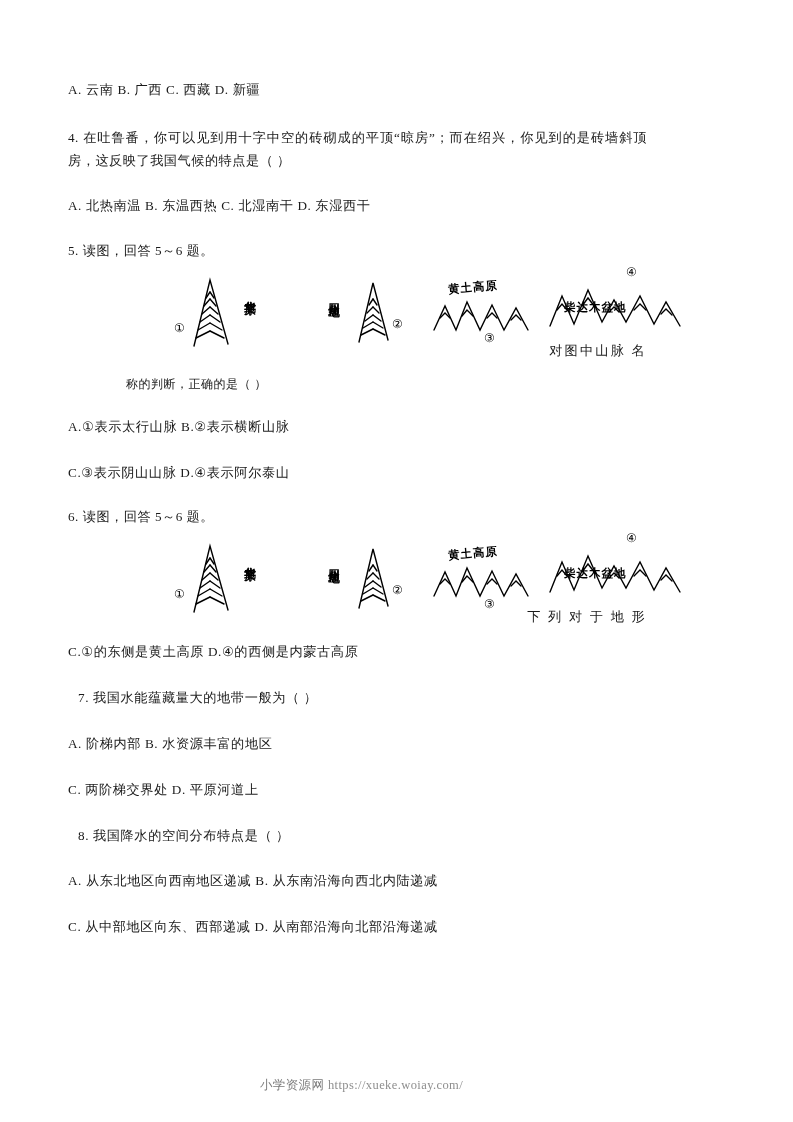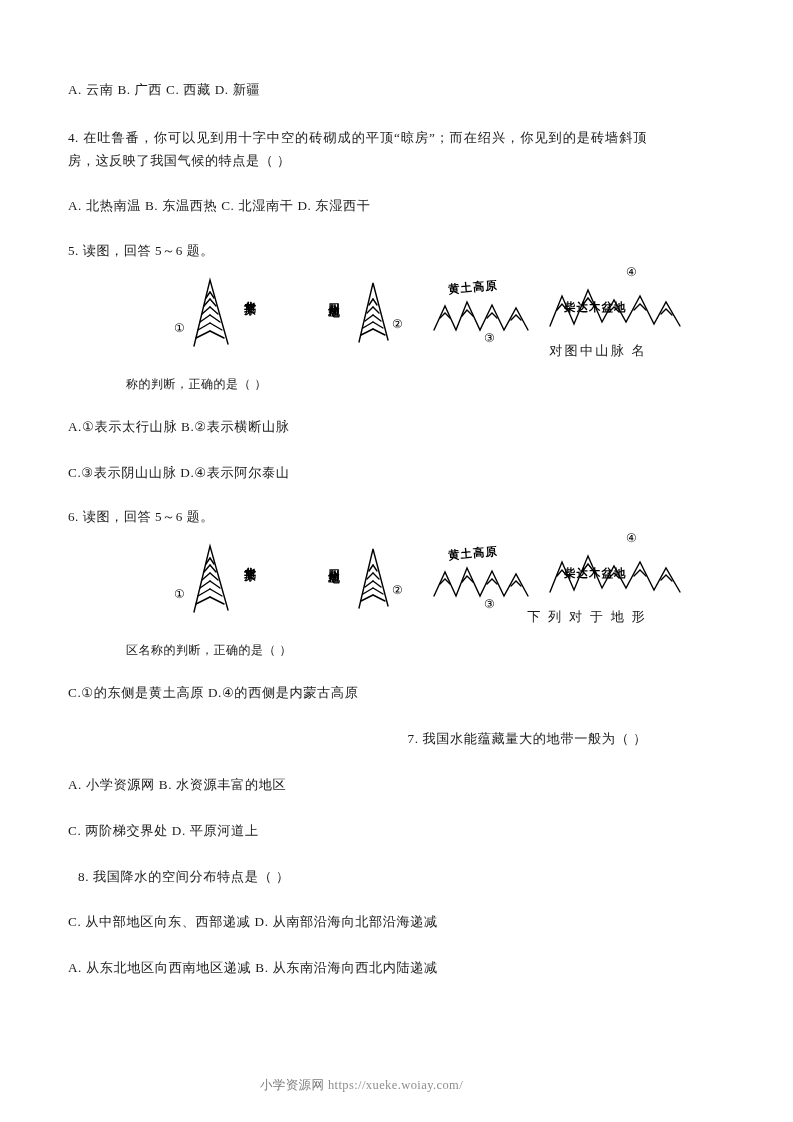--- a/index.html
+++ b/index.html
@@ -292,30 +292,29 @@
             <path d="M113 34 L118 29 L124 35"></path>
           </g>
         </svg>
         <span class="circnum" style="left:78px; top:-14px;">④</span>
       </div>
 
       <span class="trailing-text">下 列 对 于 地 形</span>
     </div>
   </div>
 
-  <div class="after-fig">区名称的判断，正确的是（        ）</div>
 
   <div class="line">C.①的东侧是黄土高原 D.④的西侧是内蒙古高原</div>
 
-  <div class="line" style="padding-left:10px;text-align:right;">7. 我国水能蕴藏量大的地带一般为（        ）</div>
-  <div class="line">A. 小学资源网 B. 水资源丰富的地区</div>
+  <div class="line" style="padding-left:10px;">7. 我国水能蕴藏量大的地带一般为（        ）</div>
+  <div class="line">A. 阶梯内部 B. 水资源丰富的地区</div>
   <div class="line">C. 两阶梯交界处 D. 平原河道上</div>
 
   <div class="line" style="padding-left:10px;">8. 我国降水的空间分布特点是（        ）</div>
+  <div class="line">A. 从东北地区向西南地区递减 B. 从东南沿海向西北内陆递减</div>
   <div class="line">C. 从中部地区向东、西部递减 D. 从南部沿海向北部沿海递减</div>
-  <div class="line">A. 从东北地区向西南地区递减 B. 从东南沿海向西北内陆递减</div>
 
   <div class="footer">
     <span class="wm-name">小学资源网</span>
     <span class="wm-url">https://xueke.woiay.com/</span>
   </div>
 
 </div>
 
 </body></html>

